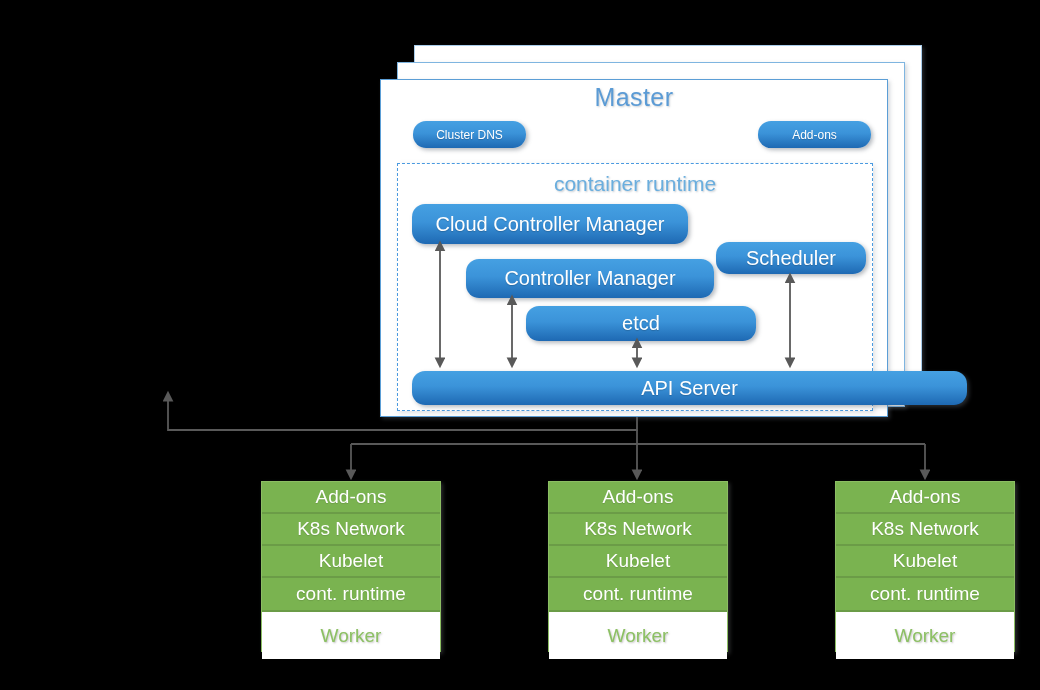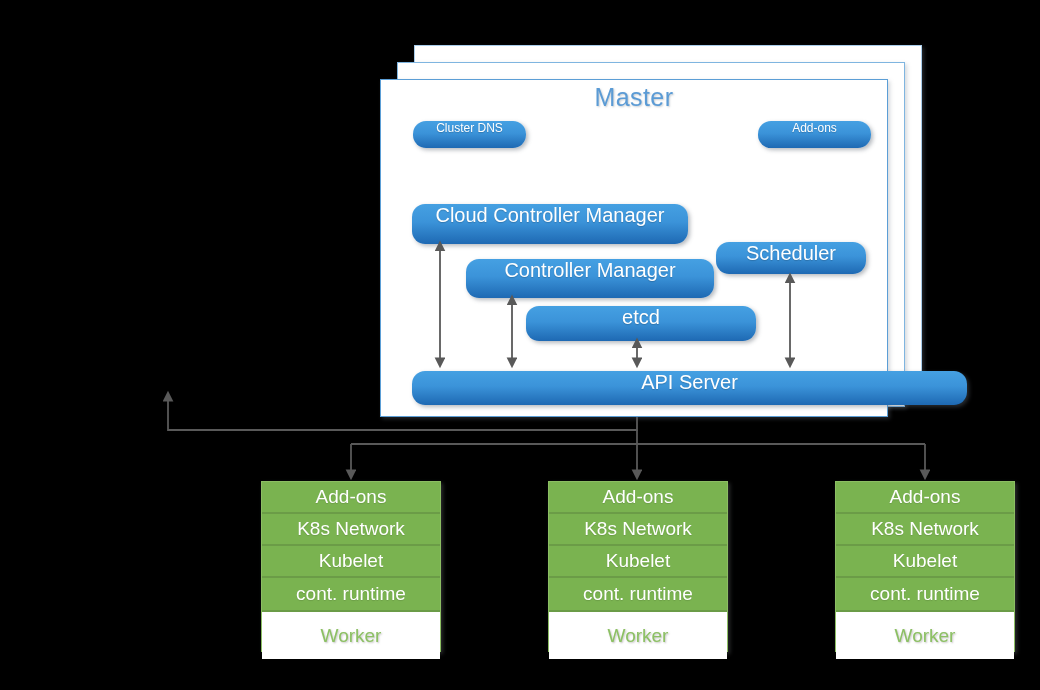--- a/index.html
+++ b/index.html
@@ -57,20 +57,21 @@
     font-size: 21px;
     color: #6aaede;
     text-shadow: 1px 1px 2px rgba(150,160,170,0.6);
   }
 
   
   .blue-box {
     background: linear-gradient(to bottom, #45a0e2 0%, #3b93d9 45%, #2b7cc4 75%, #1e69b3 100%);
     color: #ffffff;
     display: flex;
+    align-items: center;
     justify-content: center;
     font-size: 20px;
     box-shadow: 2px 2px 4px rgba(90,100,110,0.45);
     text-shadow: 0 1px 1px rgba(0,0,0,0.18);
     white-space: nowrap;
     border-radius: 13px;
   }
   .blue-box.small {
     font-size: 12px;
     font-weight: normal;
@@ -146,20 +147,23 @@
     <div class="master-title" style="top:3px;">Master</div>
 
     <div class="abs blue-box small" style="left:32px; top:41px; width:113px; height:27px;">
       <span>Cluster DNS</span>
     </div>
 
     <div class="abs blue-box small" style="left:377px; top:41px; width:113px; height:27px;">
       <span>Add-ons</span>
     </div>
 
+    <div class="abs dashed-box" style="left:16px; top:83px; width:476px; height:248px;">
+      <div class="dashed-title">container runtime</div>
+    </div>
 
     <div class="abs blue-box" style="left:31px; top:124px; width:276px; height:40px;">
       <span>Cloud Controller Manager</span>
     </div>
 
     <div class="abs blue-box" style="left:85px; top:179px; width:248px; height:39px;">
       <span>Controller Manager</span>
     </div>
 
     <div class="abs blue-box" style="left:335px; top:162px; width:150px; height:32px;">

